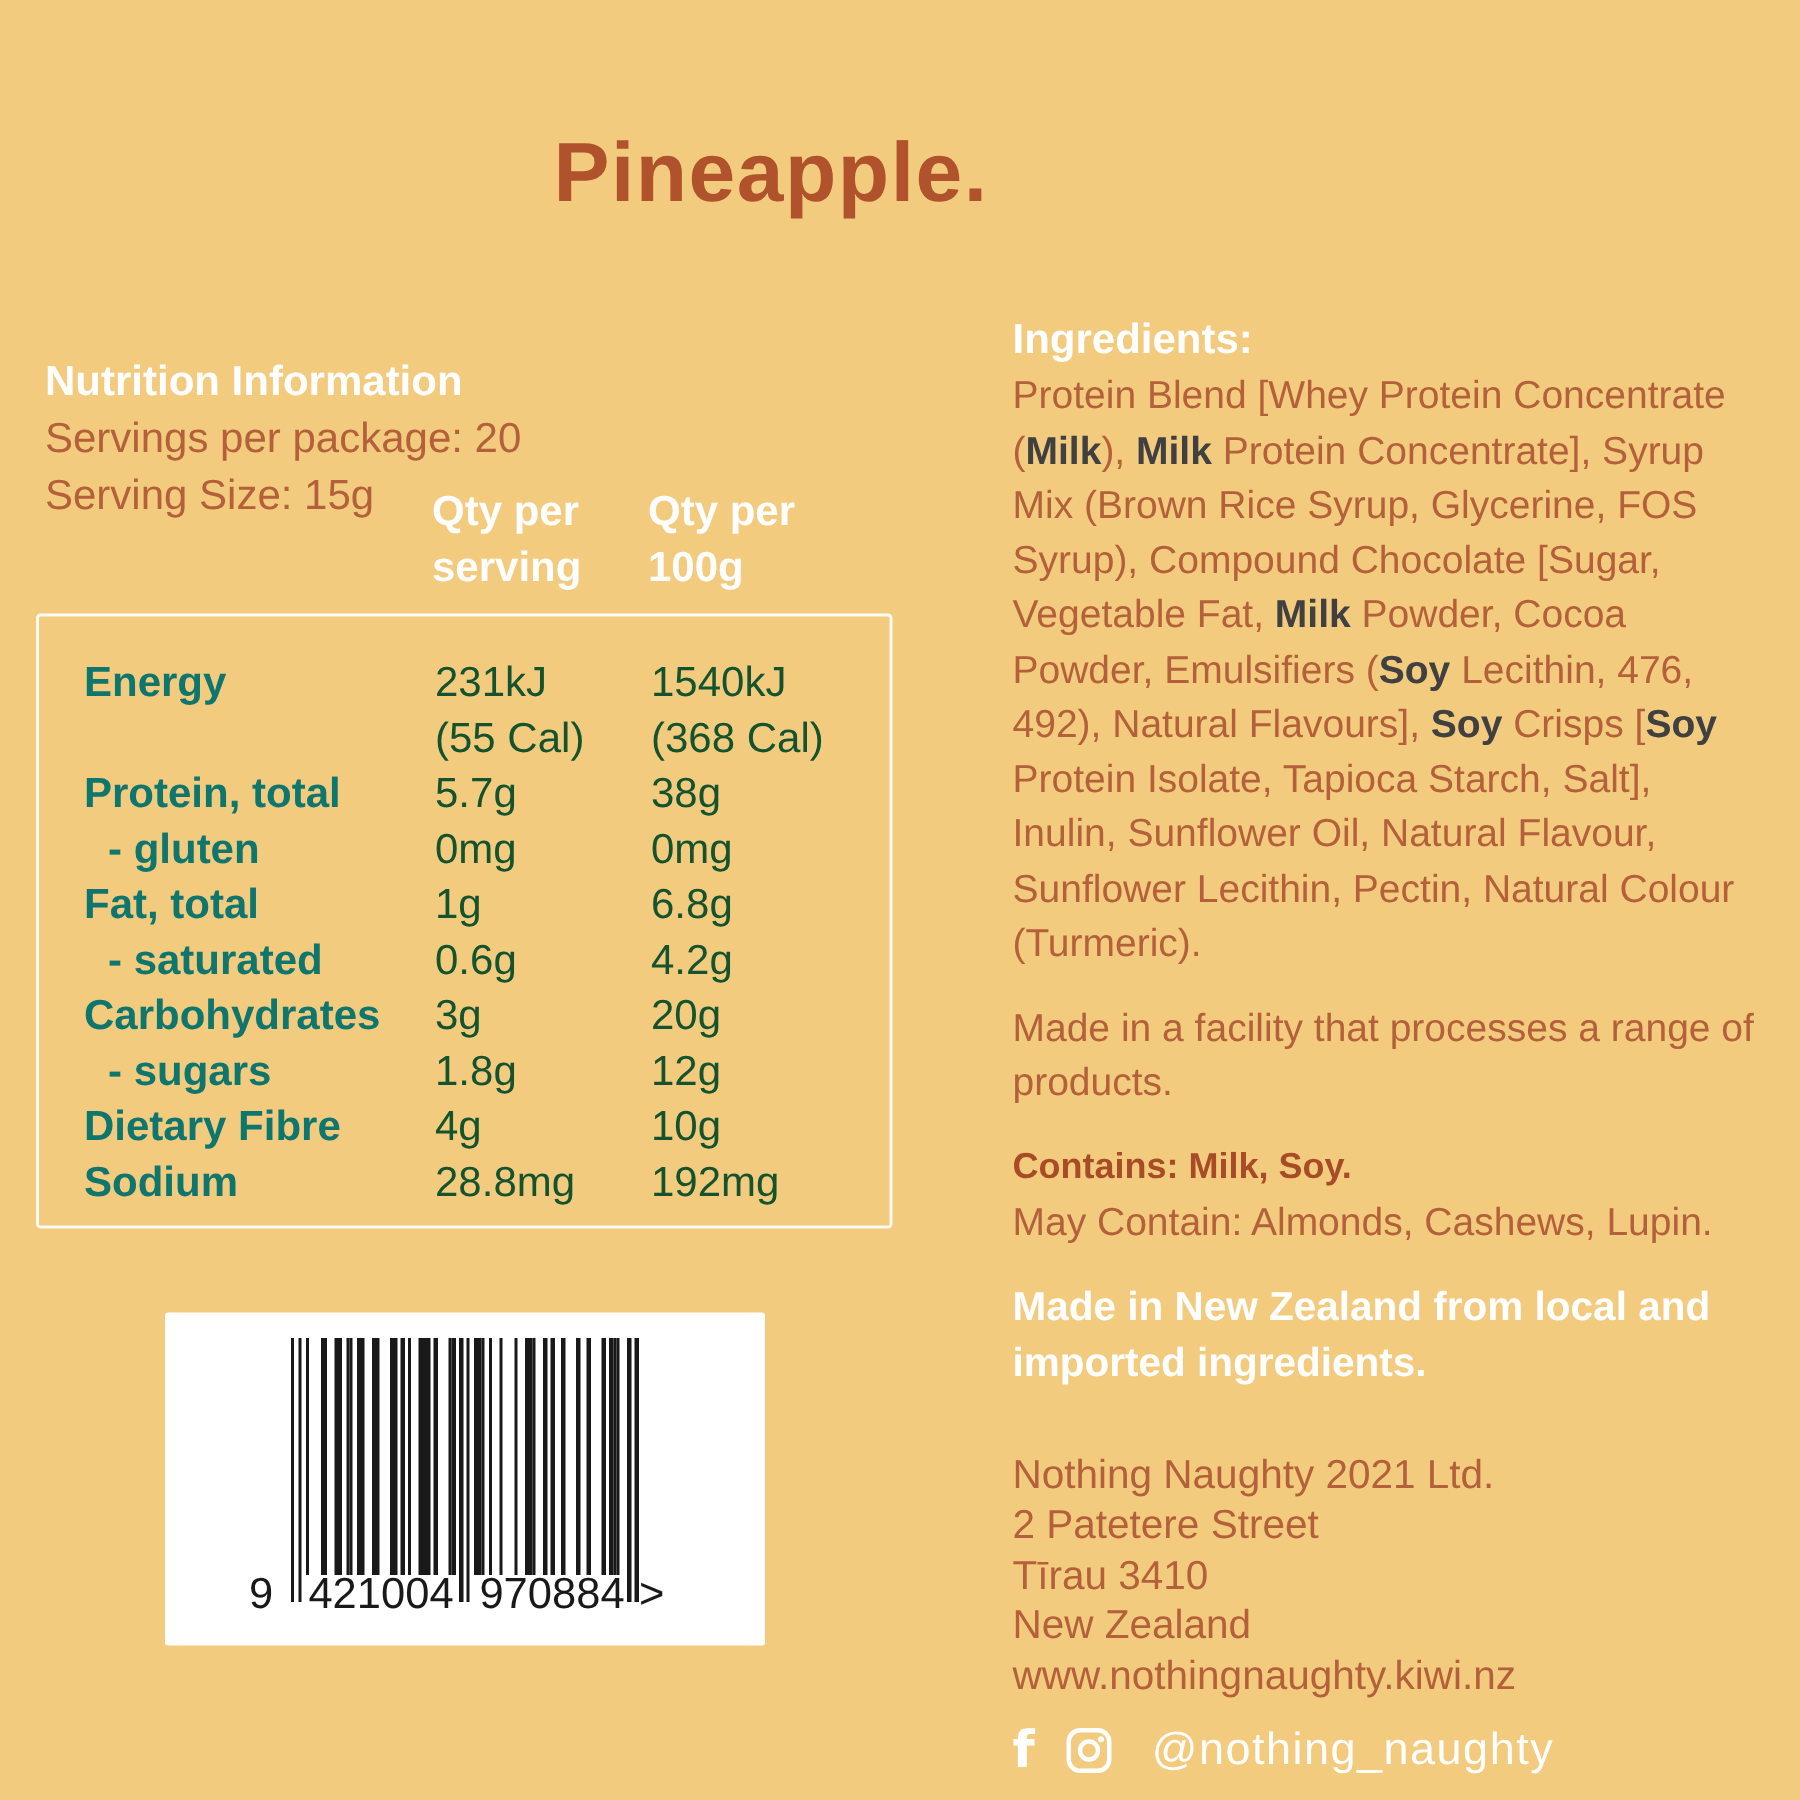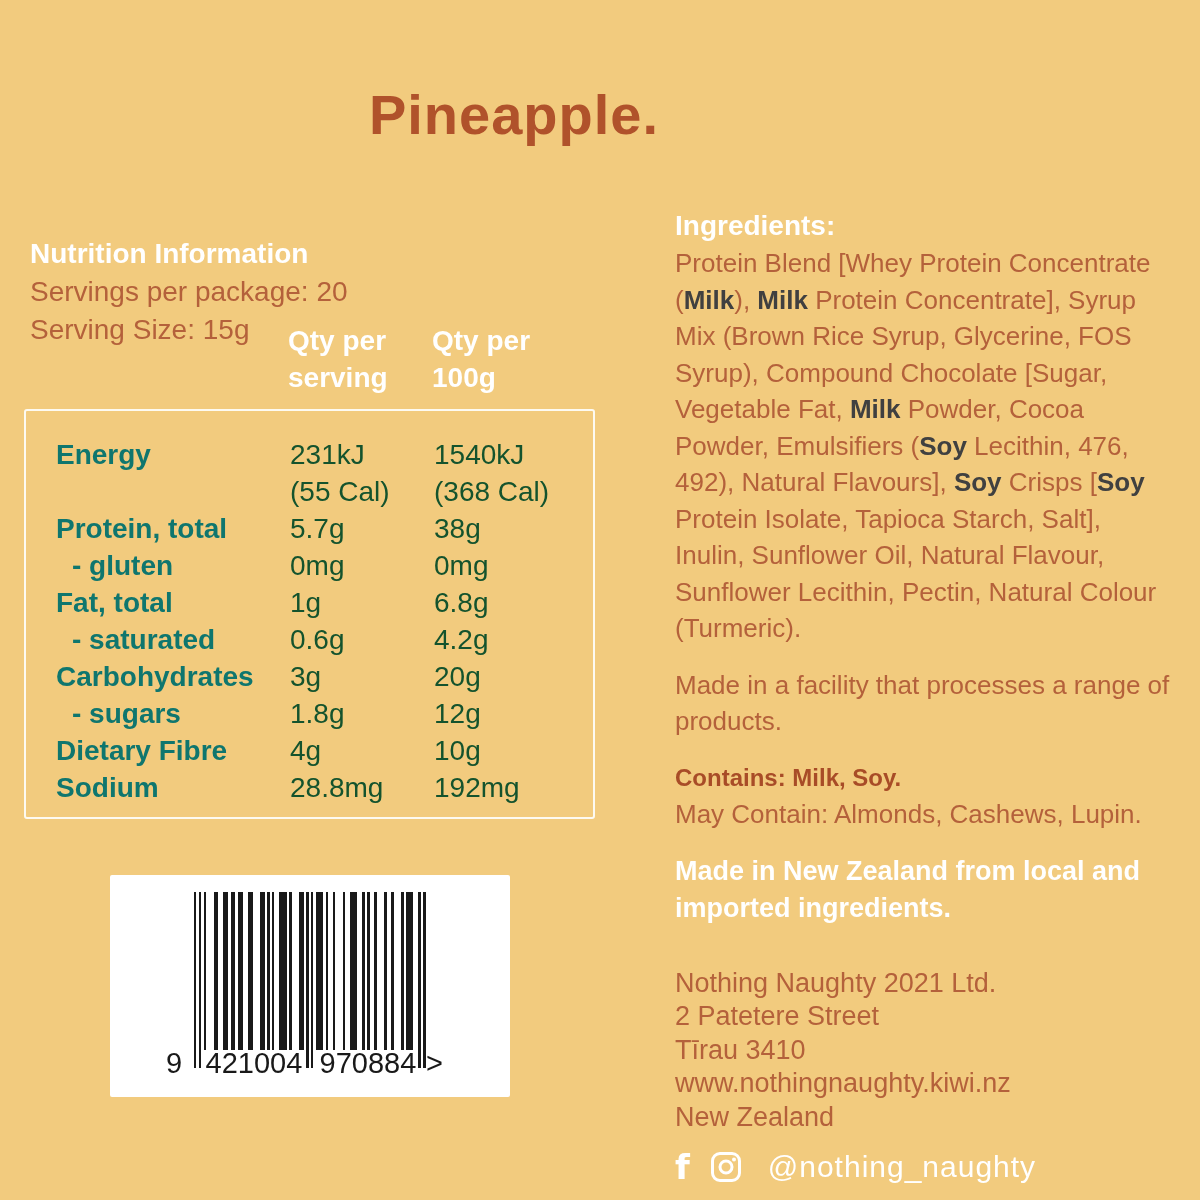--- a/index.html
+++ b/index.html
@@ -250,22 +250,22 @@
   <div class="ing-heading">Ingredients:</div>
   <div class="ing-para"><span>Protein Blend [Whey Protein Concentrate (</span><span class="seg-b">Milk</span><span>), </span><span class="seg-b">Milk</span><span> Protein Concentrate], Syrup Mix (Brown Rice Syrup, Glycerine, FOS Syrup), Compound Chocolate [Sugar, Vegetable Fat, </span><span class="seg-b">Milk</span><span> Powder, Cocoa Powder, Emulsifiers (</span><span class="seg-b">Soy</span><span> Lecithin, 476, 492), Natural Flavours], </span><span class="seg-b">Soy</span><span> Crisps [</span><span class="seg-b">Soy</span><span> Protein Isolate, Tapioca Starch, Salt], Inulin, Sunflower Oil, Natural Flavour, Sunflower Lecithin, Pectin, Natural Colour (Turmeric).</span></div>
   <div class="facility">Made in a facility that processes a range of products.</div>
   <div class="contains">Contains: Milk, Soy.</div>
   <div class="may-contain">May Contain: Almonds, Cashews, Lupin.</div>
   <div class="origin">Made in New Zealand from local and imported ingredients.</div>
   <div class="address">
     <div>Nothing Naughty 2021 Ltd.</div>
     <div>2 Patetere Street</div>
     <div>Tīrau 3410</div>
+    <div>New Zealand</div>
     <div>www.nothingnaughty.kiwi.nz</div>
-    <div>New Zealand</div>
   </div>
   <div class="social">
     <span class="fb-icon">f</span>
     <svg class="ig-icon" viewBox="0 0 32 32">
       <rect x="2.5" y="2.5" width="27" height="27" rx="7.5" fill="none" stroke="#ffffff" stroke-width="3"></rect>
       <circle cx="16" cy="16" r="6" fill="none" stroke="#ffffff" stroke-width="3"></circle>
       <circle cx="24" cy="8.5" r="2" fill="#ffffff"></circle>
     </svg>
     <span class="handle">@nothing_naughty</span>
   </div>

